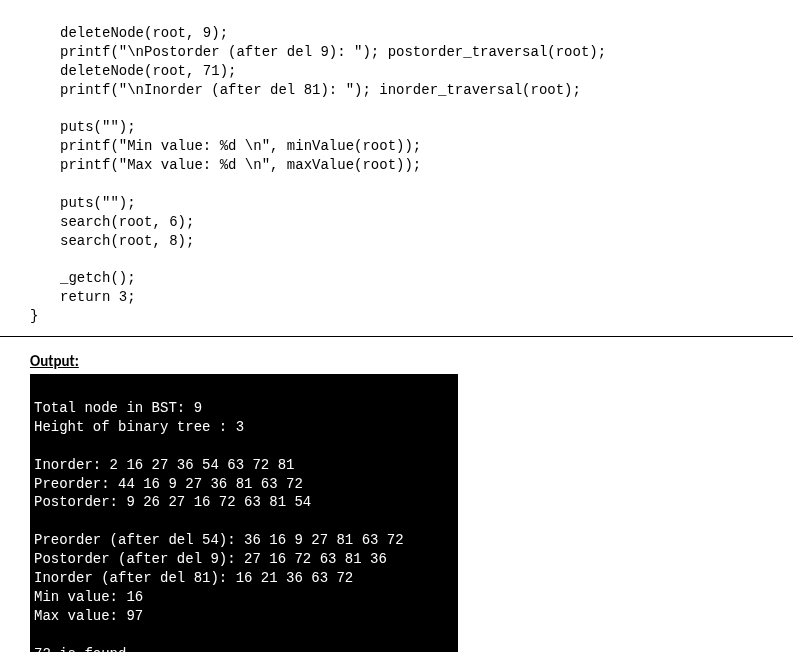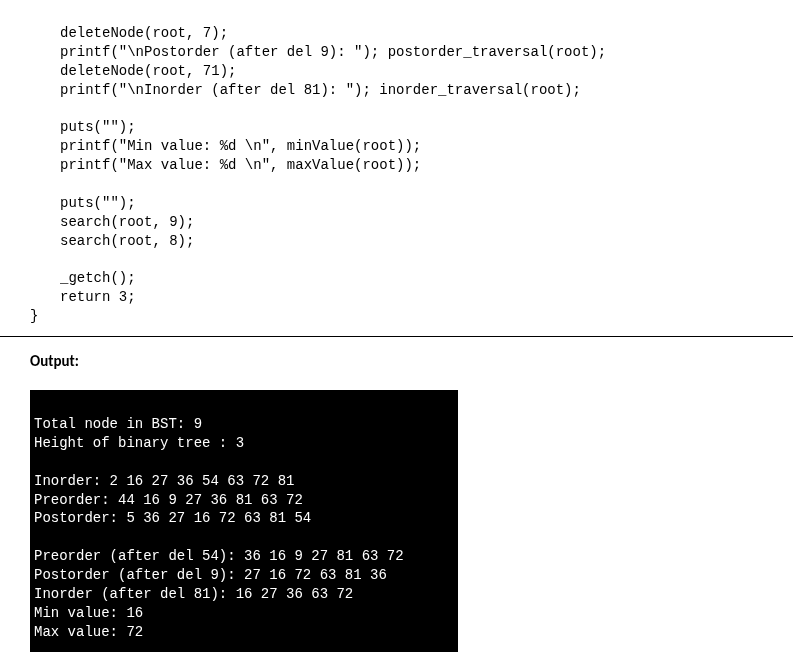--- a/index.html
+++ b/index.html
@@ -22,69 +22,70 @@
       border-top: 1px solid #000;
       margin: 0;
     }
     .output-section {
       padding: 15px 30px 15px 30px;
     }
     .output-label {
       font-family: Calibri, Arial, sans-serif;
       font-size: 15px;
       font-weight: bold;
-      margin-bottom: 20px;
+      text-decoration: underline;
+      margin-bottom: 4px;
     }
     .terminal {
       background: #000;
       color: #fff;
       font-family: Consolas, "Courier New", monospace;
       font-size: 14px;
       line-height: 1.35;
       padding: 6px 4px;
       width: 420px;
       white-space: pre;
     }
   </style>
 </head>
 <body>
 
 <div class="code-section">
-<span>deleteNode(root, 7);</span>
+<span>deleteNode(root, 9);</span>
 <span>printf("\nPostorder (after del 9): "); postorder_traversal(root);</span>
 <span>deleteNode(root, 71);</span>
 <span>printf("\nInorder (after del 81): "); inorder_traversal(root);</span>
 <span></span>
 <span>puts("");</span>
 <span>printf("Min value: %d \n", minValue(root));</span>
 <span>printf("Max value: %d \n", maxValue(root));</span>
 <span></span>
 <span>puts("");</span>
-<span>search(root, 9);</span>
+<span>search(root, 6);</span>
 <span>search(root, 8);</span>
 <span></span>
 <span>_getch();</span>
 <span>return 3;</span>
 <span style="margin-left:-30px;display:inline-block">}</span>
 </div>
 
 <hr class="divider">
 
 <div class="output-section">
   <div class="output-label">Output:</div>
   <div class="terminal">
 <span>Total node in BST: 9</span>
 <span>Height of binary tree : 3</span>
 <span></span>
 <span>Inorder: 2 16 27 36 54 63 72 81</span>
 <span>Preorder: 44 16 9 27 36 81 63 72</span>
-<span>Postorder: 5 36 27 16 72 63 81 54</span>
+<span>Postorder: 9 26 27 16 72 63 81 54</span>
 <span></span>
 <span>Preorder (after del 54): 36 16 9 27 81 63 72</span>
 <span>Postorder (after del 9): 27 16 72 63 81 36</span>
-<span>Inorder (after del 81): 16 27 36 63 72</span>
+<span>Inorder (after del 81): 16 21 36 63 72</span>
 <span>Min value: 16</span>
-<span>Max value: 72</span>
+<span>Max value: 97</span>
 <span></span>
 <span>72 is found</span>
 
 </div>
 </div>
 
 </body></html>

